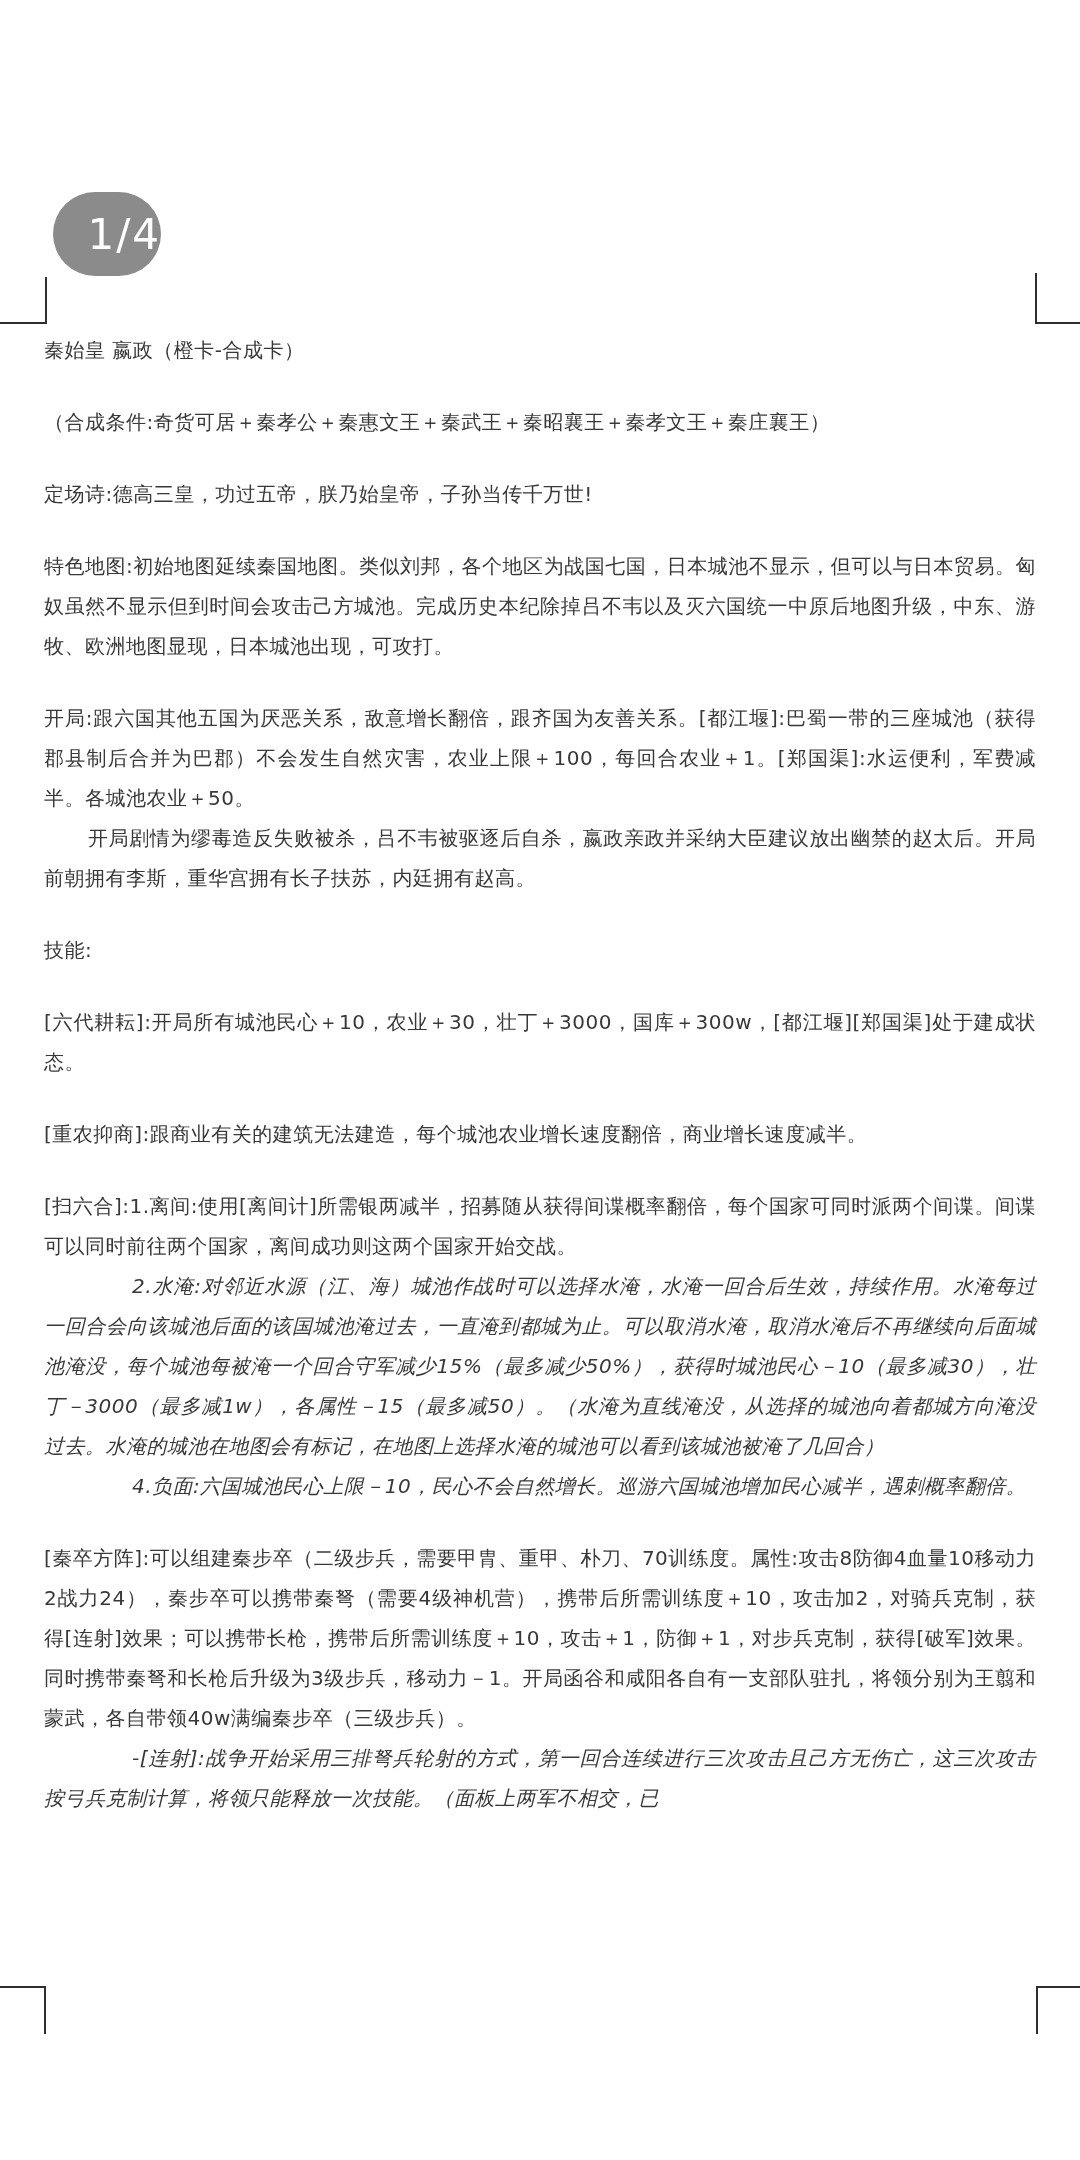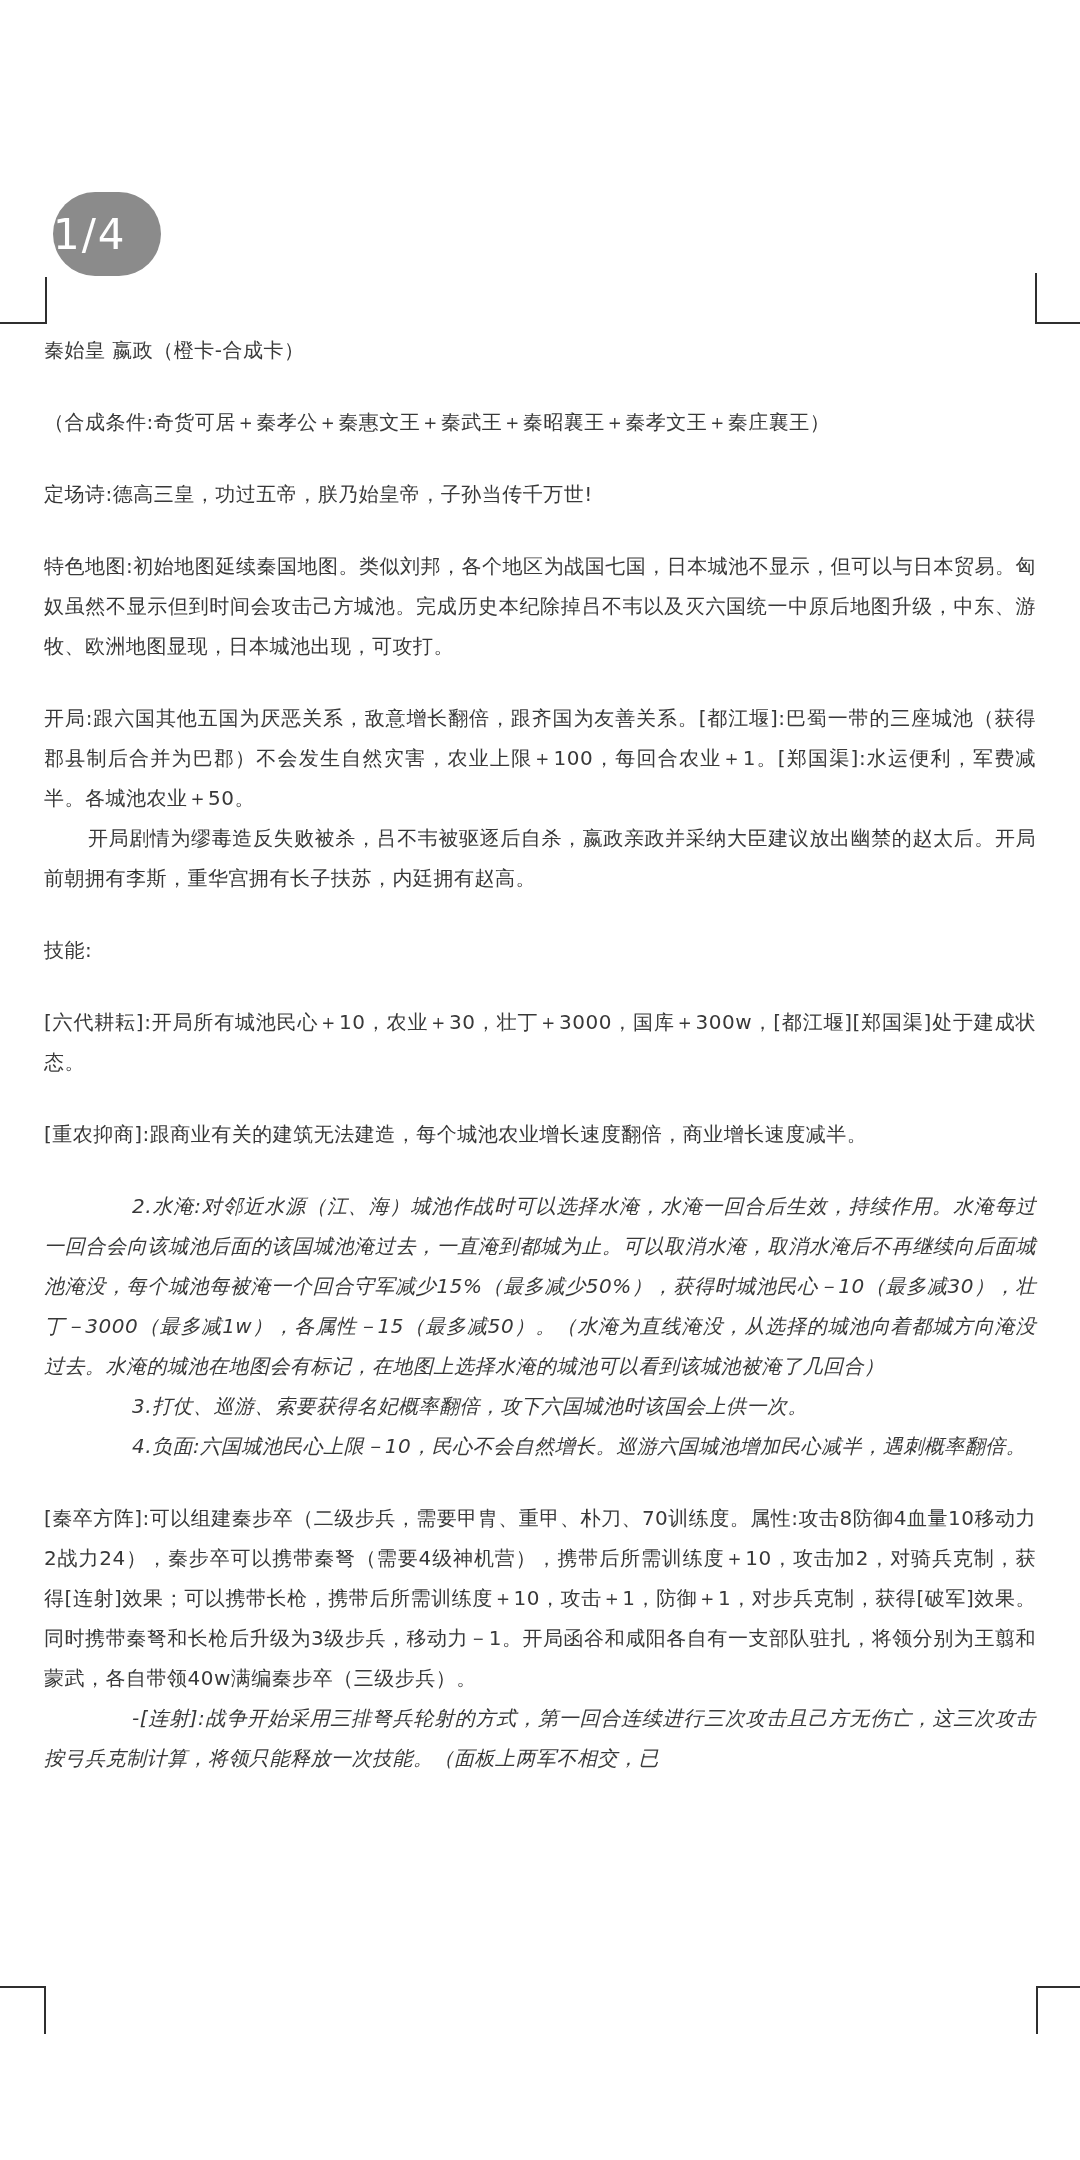--- a/index.html
+++ b/index.html
@@ -9,21 +9,21 @@
     background:#ffffff;
     overflow:hidden;
     font-family:"DejaVu Sans", sans-serif;
   }
   .badge {
     position:absolute; left:53px; top:192px;
     width:108px; height:84px;
     background:#8b8b8b;
     border-radius:44px;
     color:#ffffff;
-    display:flex; align-items:center; justify-content:flex-start;
+    display:flex; align-items:center; justify-content:flex-end;
     font-size:42px; letter-spacing:2px;
   }
   .mark { position:absolute; }
   .mark-tl { left:0;      top:277px;  width:45px; height:45px; border-right:2px solid #2f2f2f; border-bottom:2px solid #2f2f2f; }
   .mark-tr { left:1035px; top:273px;  width:45px; height:49px; border-left:2px solid #2f2f2f;  border-bottom:2px solid #2f2f2f; }
   .mark-bl { left:0;      top:1986px; width:44px; height:46px; border-right:2px solid #2f2f2f; border-top:2px solid #2f2f2f; }
   .mark-br { left:1036px; top:1986px; width:44px; height:46px; border-left:2px solid #2f2f2f;  border-top:2px solid #2f2f2f; }
   .content {
     position:absolute; left:44px; top:330px; width:992px;
     color:#383838;
@@ -53,20 +53,20 @@
   <div class="content">
     <p class="para">秦始皇 嬴政（橙卡-合成卡）</p>
     <p class="para">（合成条件:奇货可居＋秦孝公＋秦惠文王＋秦武王＋秦昭襄王＋秦孝文王＋秦庄襄王）</p>
     <p class="para">定场诗:德高三皇，功过五帝，朕乃始皇帝，子孙当传千万世!</p>
     <p class="para">特色地图:初始地图延续秦国地图。类似刘邦，各个地区为战国七国，日本城池不显示，但可以与日本贸易。匈奴虽然不显示但到时间会攻击己方城池。完成历史本纪除掉吕不韦以及灭六国统一中原后地图升级，中东、游牧、欧洲地图显现，日本城池出现，可攻打。</p>
     <p class="para tight">开局:跟六国其他五国为厌恶关系，敌意增长翻倍，跟齐国为友善关系。[都江堰]:巴蜀一带的三座城池（获得郡县制后合并为巴郡）不会发生自然灾害，农业上限＋100，每回合农业＋1。[郑国渠]:水运便利，军费减半。各城池农业＋50。</p>
     <p class="para indent-sm">开局剧情为缪毒造反失败被杀，吕不韦被驱逐后自杀，嬴政亲政并采纳大臣建议放出幽禁的赵太后。开局前朝拥有李斯，重华宫拥有长子扶苏，内廷拥有赵高。</p>
     <p class="para">技能:</p>
     <p class="para">[六代耕耘]:开局所有城池民心＋10，农业＋30，壮丁＋3000，国库＋300w，[都江堰][郑国渠]处于建成状态。</p>
     <p class="para">[重农抑商]:跟商业有关的建筑无法建造，每个城池农业增长速度翻倍，商业增长速度减半。</p>
+    <p class="para tight">[扫六合]:1.离间:使用[离间计]所需银两减半，招募随从获得间谍概率翻倍，每个国家可同时派两个间谍。间谍可以同时前往两个国家，离间成功则这两个国家开始交战。</p>
     <p class="para tight indent-lg">2.水淹:对邻近水源（江、海）城池作战时可以选择水淹，水淹一回合后生效，持续作用。水淹每过一回合会向该城池后面的该国城池淹过去，一直淹到都城为止。可以取消水淹，取消水淹后不再继续向后面城池淹没，每个城池每被淹一个回合守军减少15%（最多减少50%），获得时城池民心－10（最多减30），壮丁－3000（最多减1w），各属性－15（最多减50）。（水淹为直线淹没，从选择的城池向着都城方向淹没过去。水淹的城池在地图会有标记，在地图上选择水淹的城池可以看到该城池被淹了几回合）</p>
-    <p class="para tight indent-lg">3.打仗、巡游、索要获得名妃概率翻倍，攻下六国城池时该国会上供一次。</p>
     <p class="para indent-lg">4.负面:六国城池民心上限－10，民心不会自然增长。巡游六国城池增加民心减半，遇刺概率翻倍。</p>
     <p class="para tight">[秦卒方阵]:可以组建秦步卒（二级步兵，需要甲胄、重甲、朴刀、70训练度。属性:攻击8防御4血量10移动力2战力24），秦步卒可以携带秦弩（需要4级神机营），携带后所需训练度＋10，攻击加2，对骑兵克制，获得[连射]效果；可以携带长枪，携带后所需训练度＋10，攻击＋1，防御＋1，对步兵克制，获得[破军]效果。同时携带秦弩和长枪后升级为3级步兵，移动力－1。开局函谷和咸阳各自有一支部队驻扎，将领分别为王翦和蒙武，各自带领40w满编秦步卒（三级步兵）。</p>
     <p class="para indent-lg">-[连射]:战争开始采用三排弩兵轮射的方式，第一回合连续进行三次攻击且己方无伤亡，这三次攻击按弓兵克制计算，将领只能释放一次技能。（面板上两军不相交，已</p>
   </div>
 
 </div>
 
 </body></html>

